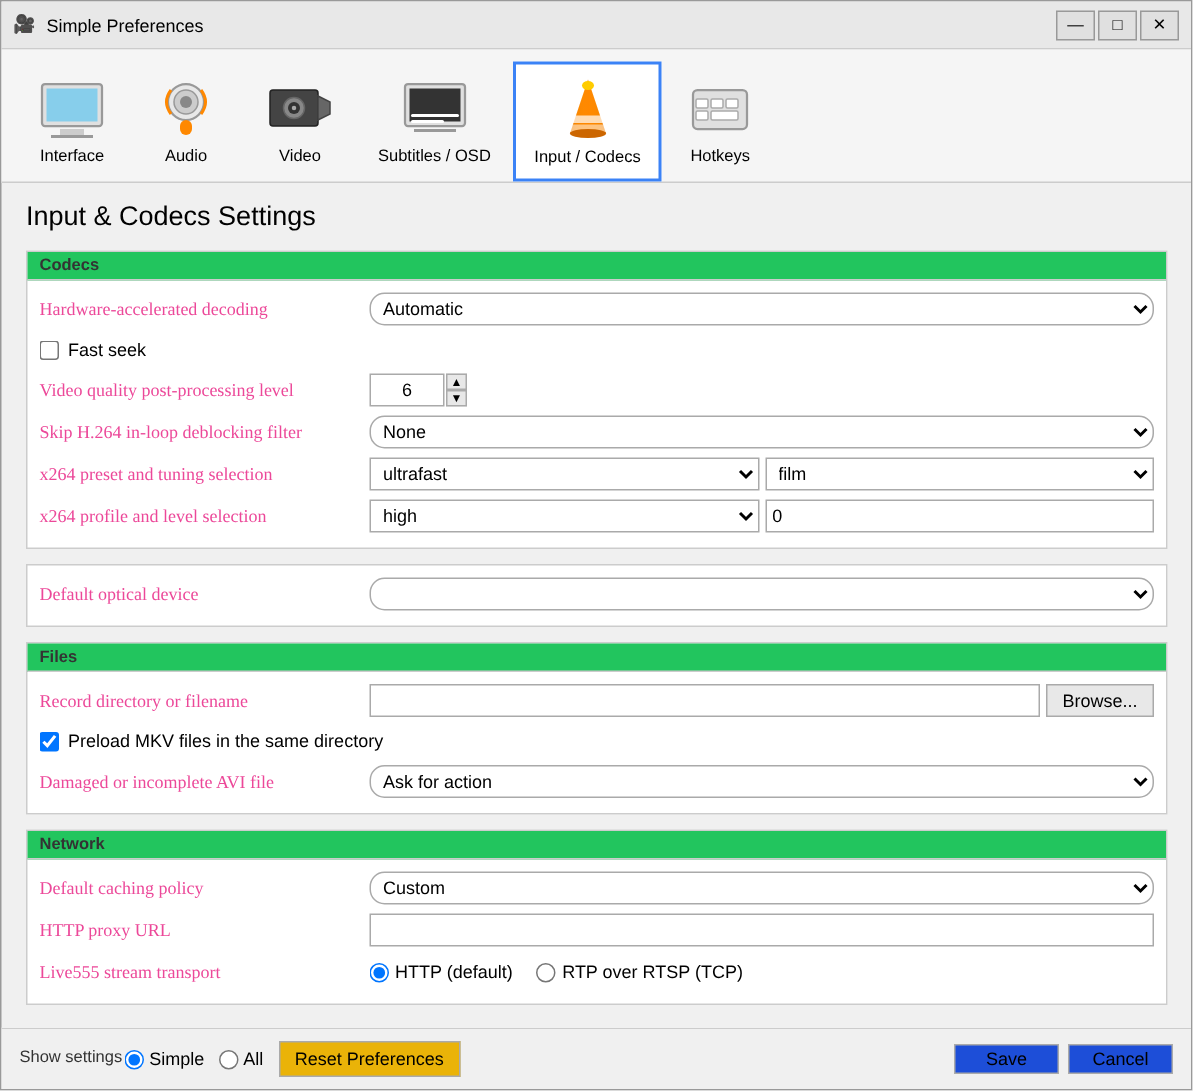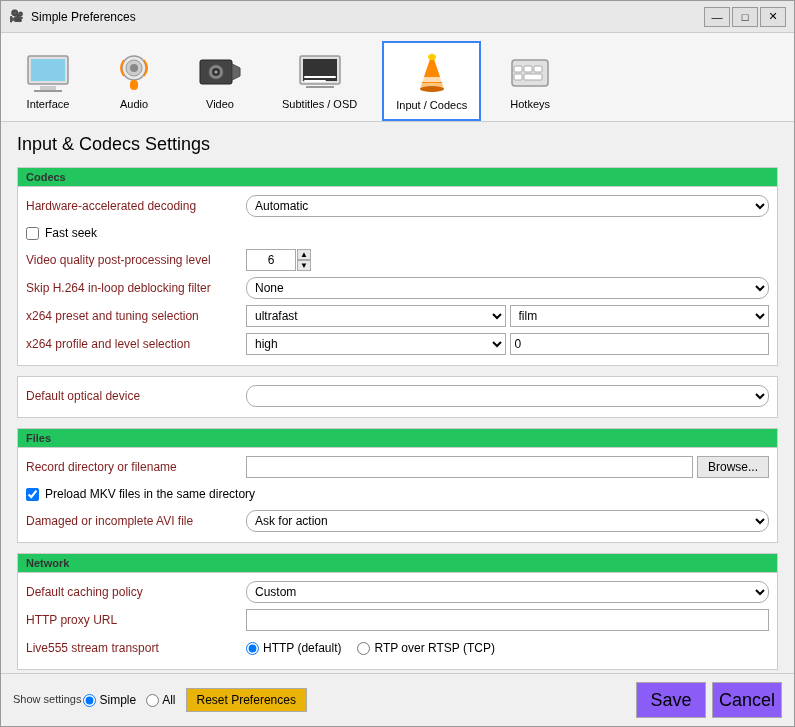--- a/index.html
+++ b/index.html
@@ -51,21 +51,21 @@
       display: flex;
       align-items: center;
       justify-content: center;
       font-size: 11px;
     }
 
     .nav-bar {
       background: #f5f5f5;
       padding: 8px 10px 0 10px;
       display: flex;
-      gap: 12px;
+      gap: 2px;
       border-bottom: 1px solid #ccc;
       flex-shrink: 0;
     }
     .nav-item {
       display: flex;
       flex-direction: column;
       align-items: center;
       padding: 6px 12px 8px;
       cursor: pointer;
       border: 1px solid transparent;
@@ -119,21 +119,22 @@
     }
     .form-row {
       display: flex;
       align-items: center;
       min-height: 26px;
       margin-bottom: 2px;
     }
     .form-label {
       min-width: 220px;
       font-size: 12px;
-      color: #7f1d1d;
+      color: #ec4899;
+      font-family: Liberation Serif, serif;
     }
     .form-control-area {
       flex: 1;
       display: flex;
       align-items: center;
       gap: 4px;
     }
     select {
       height: 22px;
       border: 1px solid #aaa;
@@ -245,26 +246,26 @@
       cursor: pointer;
       font-size: 12px;
       text-align: right;
     }
     .spacer { flex: 1; }
     .action-btns {
       display: flex;
       gap: 6px;
     }
     .action-btn {
-      height: 36px;
+      height: 20px;
       min-width: 70px;
       border: 1px solid #aaa;
-      background: #8b5cf6;
+      background: #1d4ed8;
       cursor: pointer;
-      font-size: 18px;
+      font-size: 12px;
     }
   </style>
 </head>
 <body>
 
 <div class="window">
 
   <div class="title-bar">
     <span class="title-bar-icon">🎥</span>
     <span class="title-bar-text">Simple Preferences</span>

